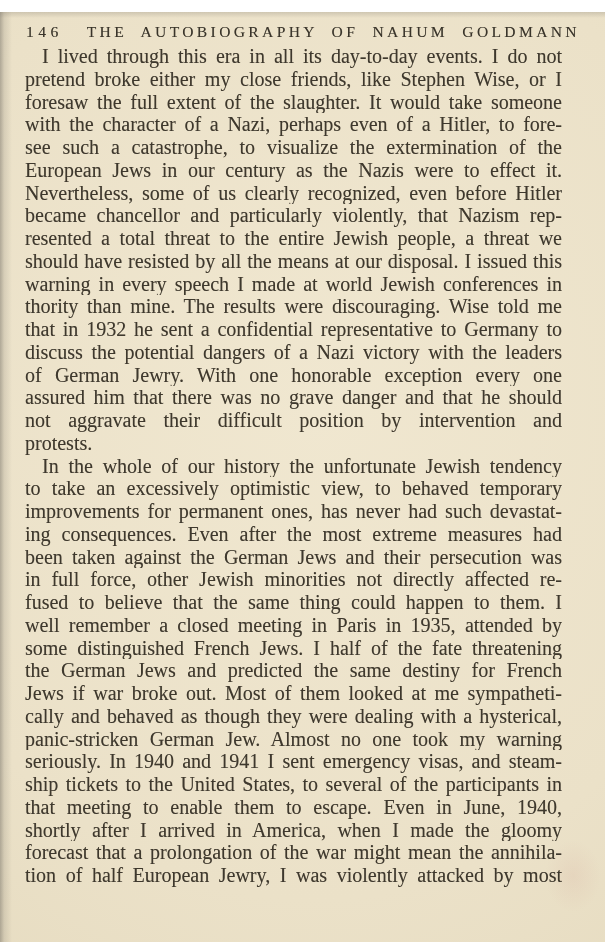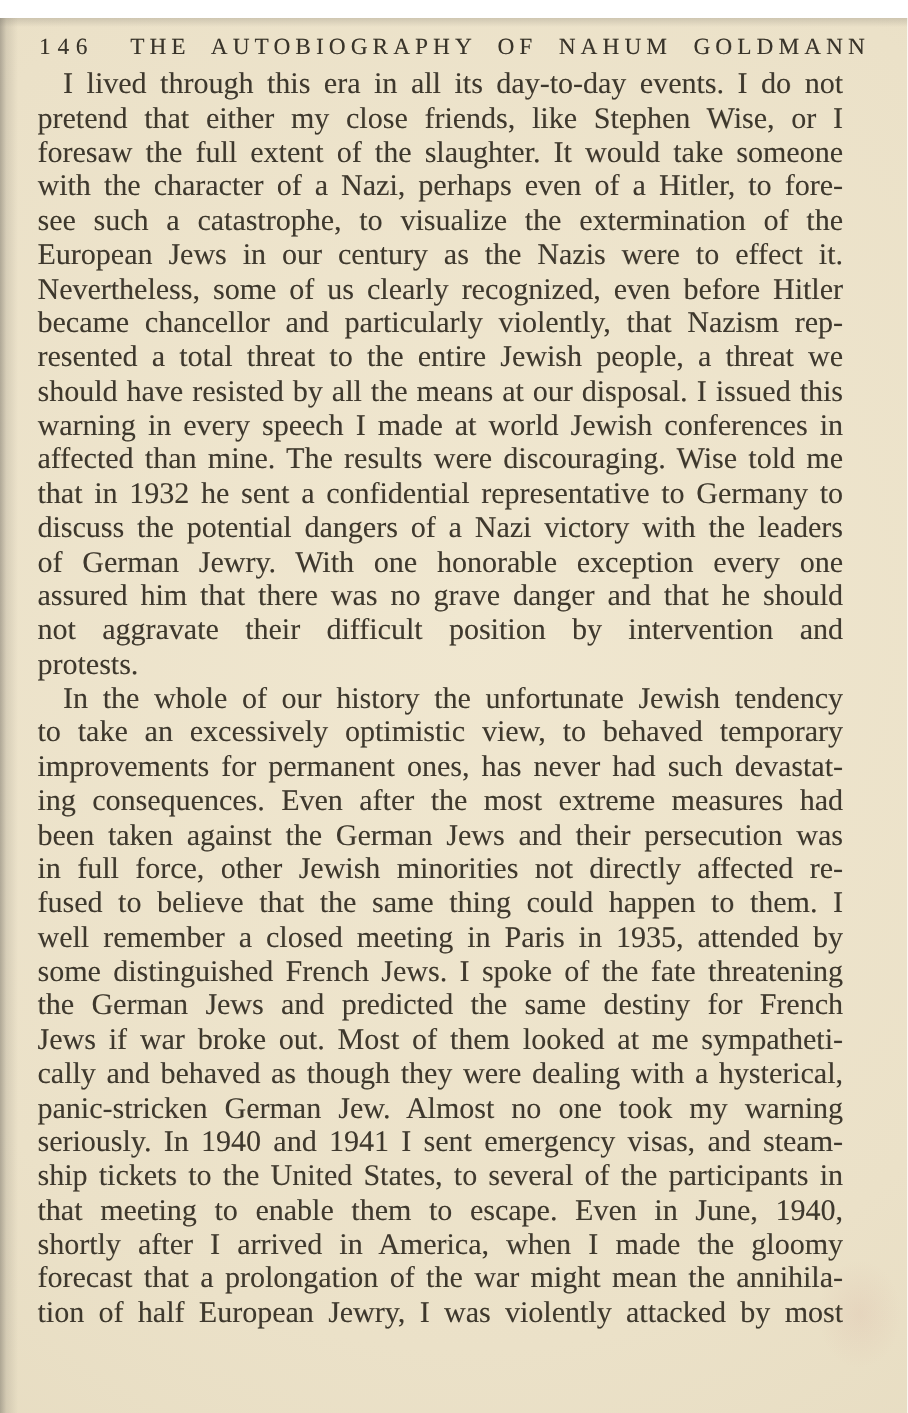--- a/index.html
+++ b/index.html
@@ -76,46 +76,46 @@
   <div class="edge-left"></div>
   <div class="edge-top"></div>
   <div class="smudge"></div>
 
   <div class="page-header">
     <span class="pagenum">146</span><span>THE AUTOBIOGRAPHY OF NAHUM GOLDMANN</span>
   </div>
 
   <div class="body-text" id="body-text">
       <div class="line indent">I lived through this era in all its day-to-day events. I do not</div>
-      <div class="line">pretend that either my close friends, like Stephen Wise, or I</div>
+      <div class="line">pretend broke either my close friends, like Stephen Wise, or I</div>
       <div class="line">foresaw the full extent of the slaughter. It would take someone</div>
       <div class="line">with the character of a Nazi, perhaps even of a Hitler, to fore-</div>
       <div class="line">see such a catastrophe, to visualize the extermination of the</div>
       <div class="line">European Jews in our century as the Nazis were to effect it.</div>
       <div class="line">Nevertheless, some of us clearly recognized, even before Hitler</div>
       <div class="line">became chancellor and particularly violently, that Nazism rep-</div>
       <div class="line">resented a total threat to the entire Jewish people, a threat we</div>
       <div class="line">should have resisted by all the means at our disposal. I issued this</div>
       <div class="line">warning in every speech I made at world Jewish conferences in</div>
-      <div class="line">affected than mine. The results were discouraging. Wise told me</div>
+      <div class="line">thority than mine. The results were discouraging. Wise told me</div>
       <div class="line">that in 1932 he sent a confidential representative to Germany to</div>
       <div class="line">discuss the potential dangers of a Nazi victory with the leaders</div>
       <div class="line">of German Jewry. With one honorable exception every one</div>
       <div class="line">assured him that there was no grave danger and that he should</div>
       <div class="line">not aggravate their difficult position by intervention and</div>
       <div class="line endline">protests.</div>
       <div class="line indent">In the whole of our history the unfortunate Jewish tendency</div>
       <div class="line">to take an excessively optimistic view, to behaved temporary</div>
       <div class="line">improvements for permanent ones, has never had such devastat-</div>
       <div class="line">ing consequences. Even after the most extreme measures had</div>
       <div class="line">been taken against the German Jews and their persecution was</div>
       <div class="line">in full force, other Jewish minorities not directly affected re-</div>
       <div class="line">fused to believe that the same thing could happen to them. I</div>
       <div class="line">well remember a closed meeting in Paris in 1935, attended by</div>
-      <div class="line">some distinguished French Jews. I spoke of the fate threatening</div>
+      <div class="line">some distinguished French Jews. I half of the fate threatening</div>
       <div class="line">the German Jews and predicted the same destiny for French</div>
       <div class="line">Jews if war broke out. Most of them looked at me sympatheti-</div>
       <div class="line">cally and behaved as though they were dealing with a hysterical,</div>
       <div class="line">panic-stricken German Jew. Almost no one took my warning</div>
       <div class="line">seriously. In 1940 and 1941 I sent emergency visas, and steam-</div>
       <div class="line">ship tickets to the United States, to several of the participants in</div>
       <div class="line">that meeting to enable them to escape. Even in June, 1940,</div>
       <div class="line">shortly after I arrived in America, when I made the gloomy</div>
       <div class="line">forecast that a prolongation of the war might mean the annihila-</div>
       <div class="line">tion of half European Jewry, I was violently attacked by most</div>

